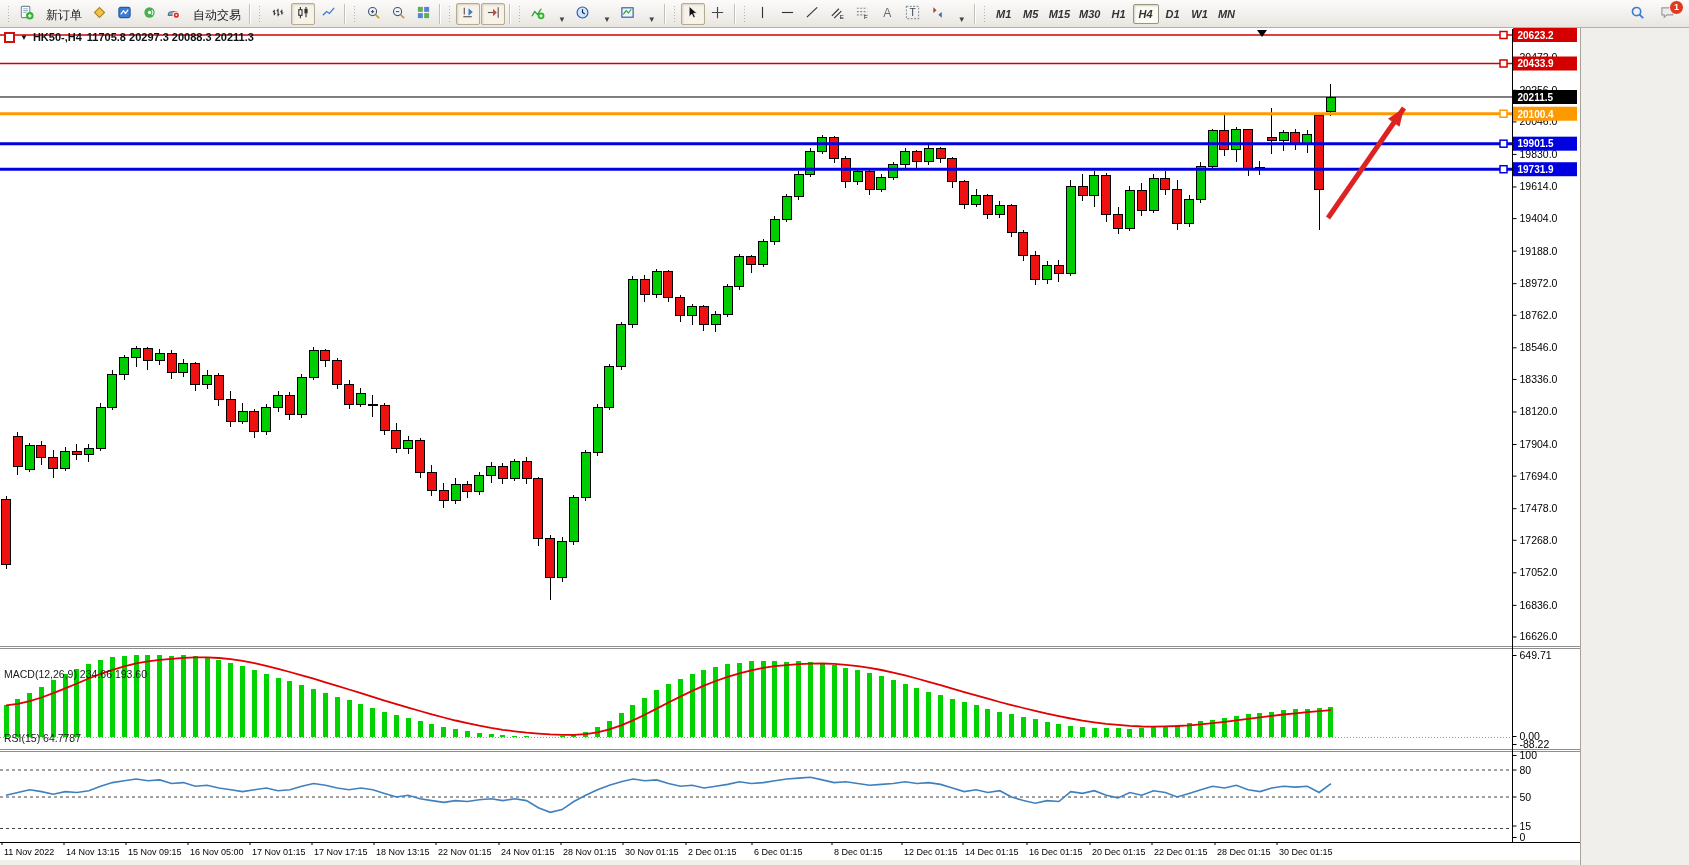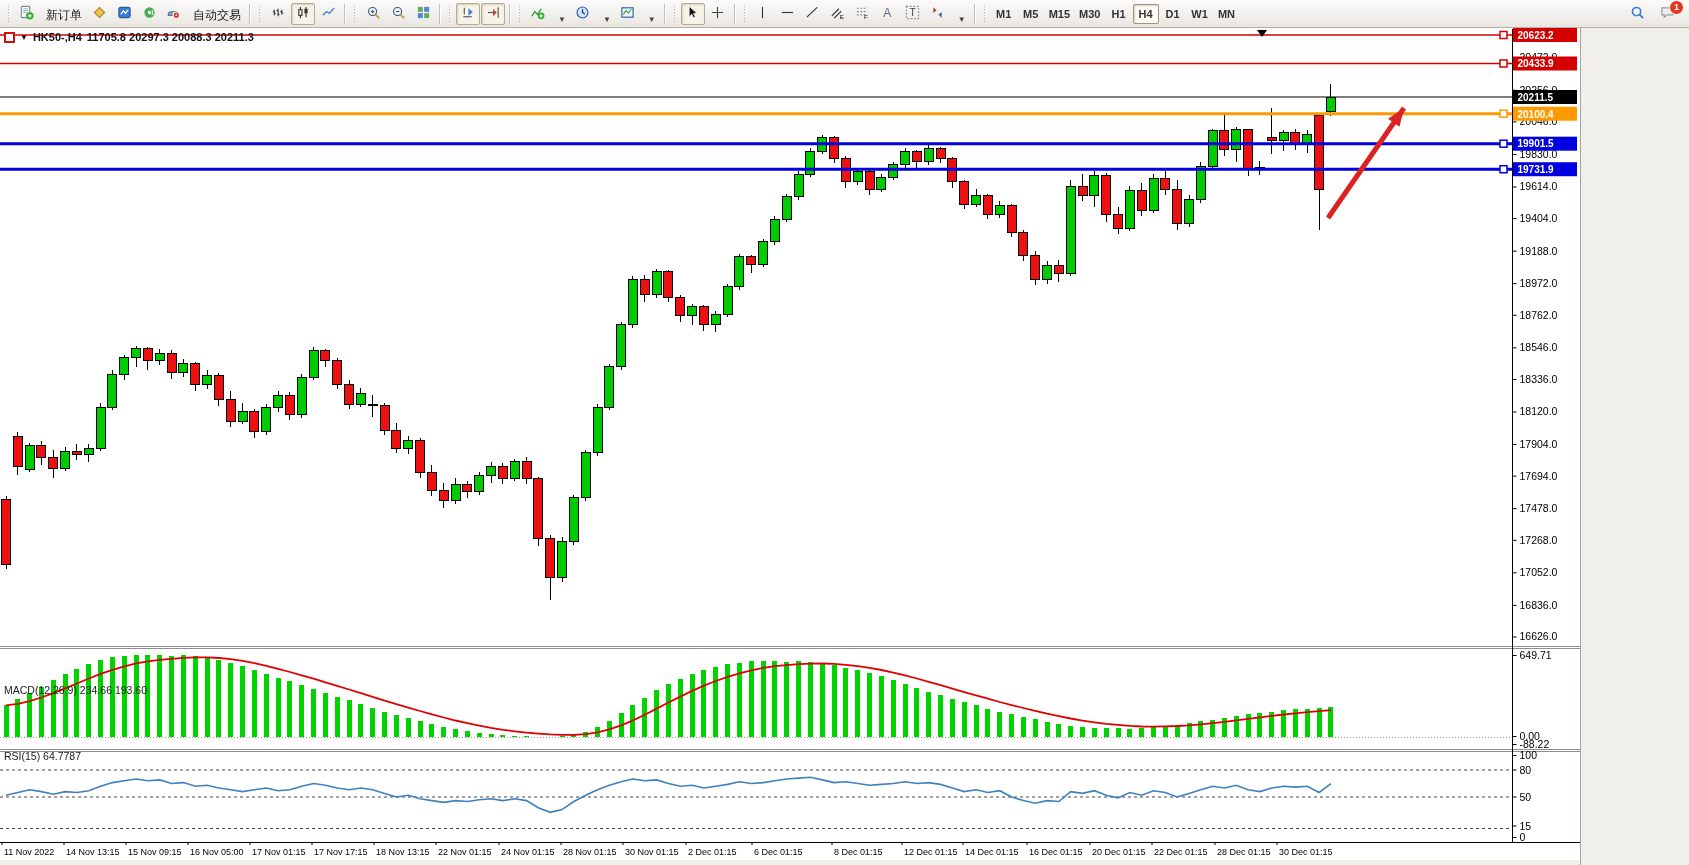--- a/index.html
+++ b/index.html
@@ -5,21 +5,21 @@
   html,body{margin:0;padding:0;background:#d8d5d0;}
   #app{position:relative;width:1689px;height:865px;background:#ffffff;font-family:"Liberation Sans",sans-serif;overflow:hidden;}
   
   .toolbar{position:absolute;top:0;left:0;width:1689px;height:28px;background:linear-gradient(#fcfbfa,#e9e6e1);border-bottom:1px solid #b4b0a8;display:flex;align-items:center;padding:0 4px;box-sizing:border-box;gap:1px;}
   .grip{width:4px;height:18px;margin:0 3px;background-image:radial-gradient(circle,#b7b3ab 35%,transparent 40%);background-size:3px 3px;}
   .tb-sep{width:1px;height:20px;background:#c4c0b9;border-right:1px solid #ffffff;margin:0 3px;}
   .tb-btn{height:22px;min-width:24px;display:flex;align-items:flex-end;justify-content:center;gap:12px;padding:0 3px;border:1px solid transparent;border-radius:2px;box-sizing:border-box;cursor:default;}
   .tb-btn.active{background:#f7f3e8;border:1px solid #b3ab92;box-shadow:inset 1px 1px 2px rgba(120,110,80,.25);}
   .tb-btn .lbl{font-size:12px;color:#1a1a1a;white-space:nowrap;}
   .caret{font-size:8px;color:#444;margin-left:1px;}
-  .tf-btn{height:20px;min-width:26px;display:flex;align-items:center;justify-content:center;font-size:11px;font-weight:bold;color:#333;border:1px solid transparent;border-radius:2px;padding:0 3px;box-sizing:border-box;}
+  .tf-btn{height:20px;min-width:26px;display:flex;align-items:center;justify-content:center;font-size:11px;font-weight:bold;color:#333;border:1px solid transparent;border-radius:2px;padding:0 3px;box-sizing:border-box;font-style:italic;}
   .tf-btn.active{background:#fdfcf5;border:1px solid #9a9483;box-shadow:inset 1px 1px 2px rgba(120,110,80,.3);text-align:right;}
   .tb-right{margin-left:auto;display:flex;align-items:center;gap:6px;padding-right:6px;}
   .badge{position:absolute;top:-4px;right:-6px;background:#e03a1e;color:#fff;border-radius:50%;width:13px;height:13px;font-size:9px;font-weight:bold;display:flex;align-items:center;justify-content:center;border:1px solid #fff;}
   .tb-btn.rel{position:relative;}
   
   .chart-wrap{position:absolute;top:28px;left:0;width:1580px;height:832px;background:#fff;border-right:1px solid #9a9a9a;}
   .chart-title{position:absolute;top:3px;left:4px;display:flex;align-items:center;gap:5px;font-size:11px;font-weight:bold;color:#111;z-index:5;}
   .sym-ic{width:7px;height:7px;border:2px solid #cc1111;background:#fff;display:inline-block;}
   .t-caret{font-size:8px;color:#111;}
   .pane-label{position:absolute;left:4px;font-size:10.5px;color:#1a1a1a;z-index:5;}
@@ -730,19 +730,19 @@
           <polygon points="1404,80 1399.5273387074567,98.78816917536629 1388.0091139741508,90.8301229959914" fill="#dd2222"></polygon>
           <polygon points="1257,2 1267,2 1262,9" fill="#000000"></polygon>
         </g>
       </svg>
     <div class="chart-title">
       <span class="sym-ic"></span>
       <span class="t-caret">▼</span>
       <span>HK50-,H4</span>
       <span>11705.8 20297.3 20088.3 20211.3</span>
     </div>
-    <div class="pane-label" style="top:656px">MACD(12,26,9) 234.66 193.60</div>
-    <div class="pane-label" style="top:722px">RSI(15) 64.7787</div>
+    <div class="pane-label" style="top:640px">MACD(12,26,9) 234.66 193.60</div>
+    <div class="pane-label" style="top:704px">RSI(15) 64.7787</div>
   </div>
 
   <div class="right-gutter"></div>
   <div class="bottom-strip"></div>
 </div>
 
 </body></html>

